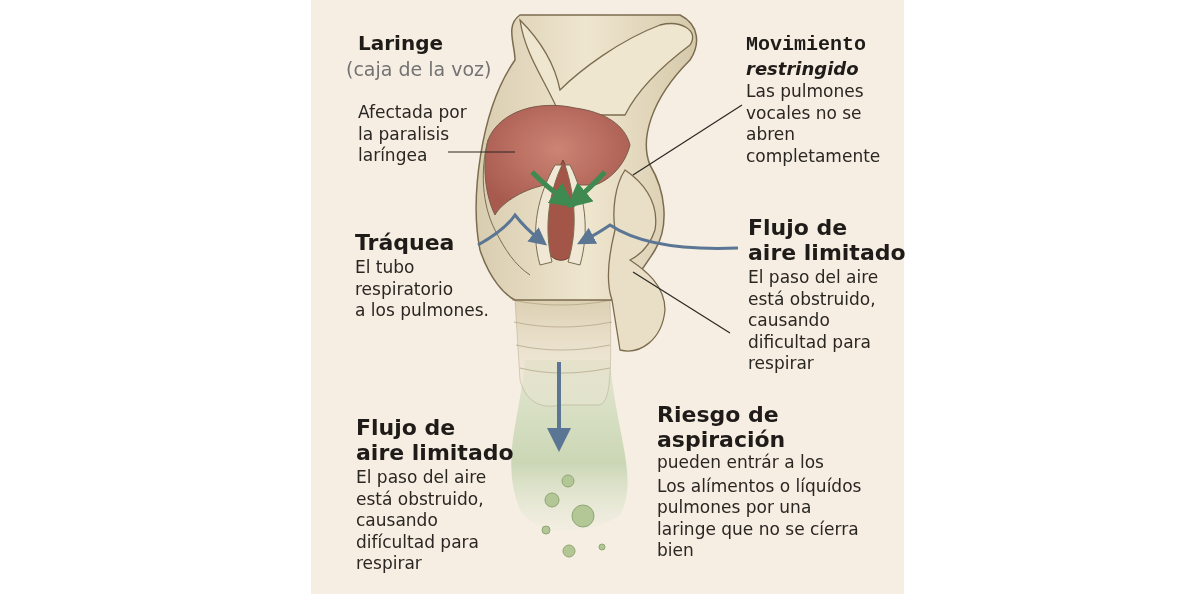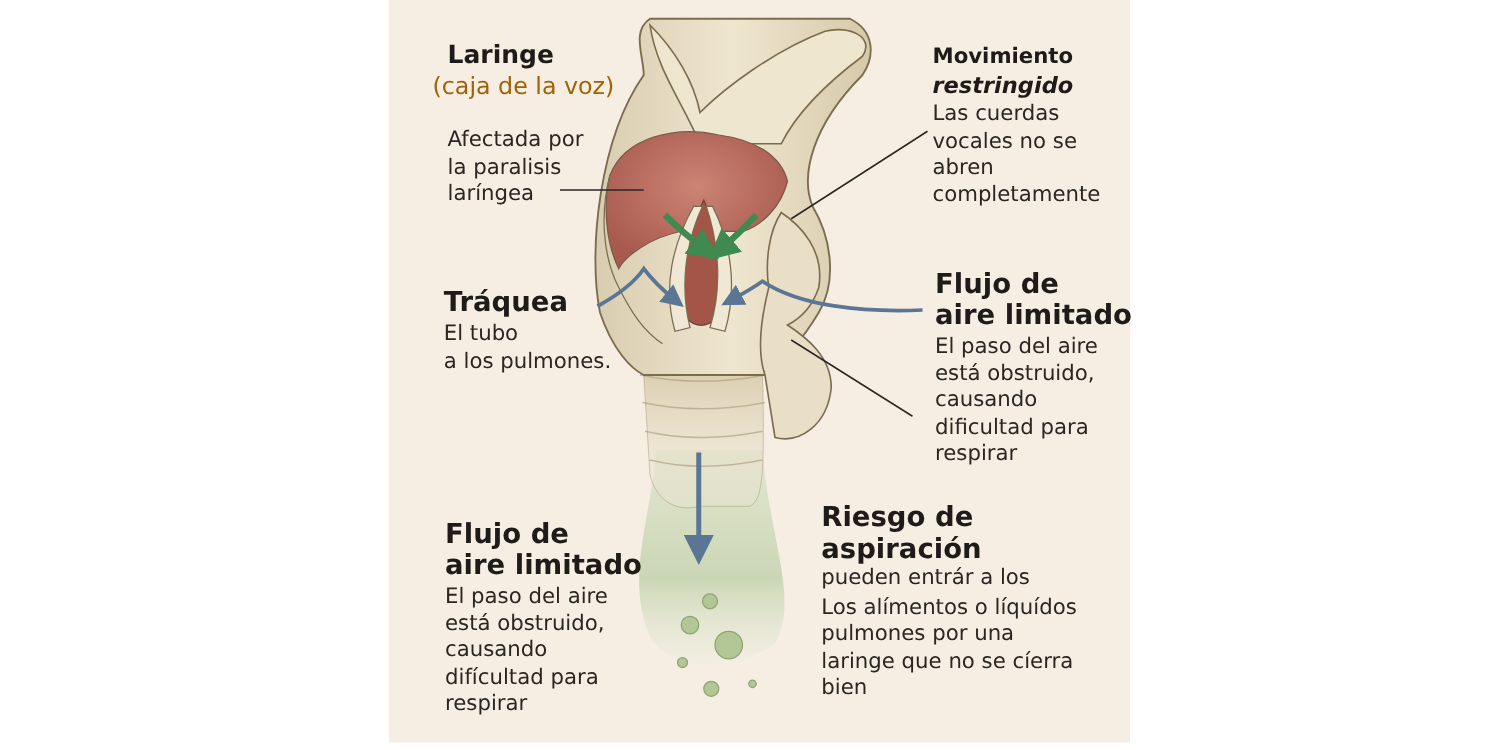--- a/index.html
+++ b/index.html
@@ -1,21 +1,21 @@
 <!DOCTYPE html>
 <html><head>
 <meta charset="utf-8">
 <style>
   html, body { margin:0; padding:0; background:#ffffff; }
   body { width:1200px; height:600px; position:relative; overflow:hidden; font-family:"DejaVu Sans", sans-serif; }
   #panel { position:absolute; left:311px; top:0; width:593px; height:594px; background:#f6eee3; overflow:hidden; }
   #art { position:absolute; left:0; top:0; width:1200px; height:600px; }
   .lbl { position:absolute; color:#1e1b18; line-height:1.2; }
   .lbl .h { font-weight:bold; font-size:22px; line-height:25px; display:block; }
-  .lbl .sub { font-size:19px; line-height:22px; display:block; color:#a16207; }
+  .lbl .sub { font-size:19px; line-height:22px; display:block; color:#737373; }
   .lbl .b { font-size:17px; line-height:21.5px; display:block; color:#2a2622; }
 </style>
 </head>
 <body>
 
 <div id="panel"></div>
 
 <svg id="art" viewBox="0 0 1200 600">
   <defs>
     <linearGradient id="gTissue" x1="0" x2="1" y1="0" y2="0">
@@ -92,31 +92,32 @@
 
 <div class="lbl" style="left:358px; top:28px;">
   <span class="h" style="font-size:20px; line-height:30px;">Laringe</span>
   <span class="sub" style="margin-left:-12px;">(caja de la voz)</span>
   <span class="b" style="margin-top:22px;">Afectada por</span>
   <span class="b">la paralisis</span>
   <span class="b">laríngea</span>
 </div>
 
 <div class="lbl" style="left:746px; top:33px;">
-  <span class="h" style="font-size:17px; line-height:24px;">Movimiento</span>
+  <span class="h" style="font-size:20px; line-height:24px;font-family:Liberation Mono, monospace;">Movimiento</span>
   <span class="h" style="font-size:18px; line-height:24px;font-style:italic;">restringido</span>
-  <span class="b">Las cuerdas</span>
+  <span class="b">Las pulmones</span>
   <span class="b">vocales no se</span>
   <span class="b">abren</span>
   <span class="b">completamente</span>
 </div>
 
 <div class="lbl" style="left:355px; top:230px;">
   <span class="h">Tráquea</span>
   <span class="b" style="margin-top:2px;">El tubo</span>
+  <span class="b">respiratorio</span>
   <span class="b">a los pulmones.</span>
 </div>
 
 <div class="lbl" style="left:748px; top:215px;">
   <span class="h">Flujo de</span>
   <span class="h">aire limitado</span>
   <span class="b" style="margin-top:2px;">El paso del aire</span>
   <span class="b">está obstruido,</span>
   <span class="b">causando</span>
   <span class="b">dificultad para</span>

